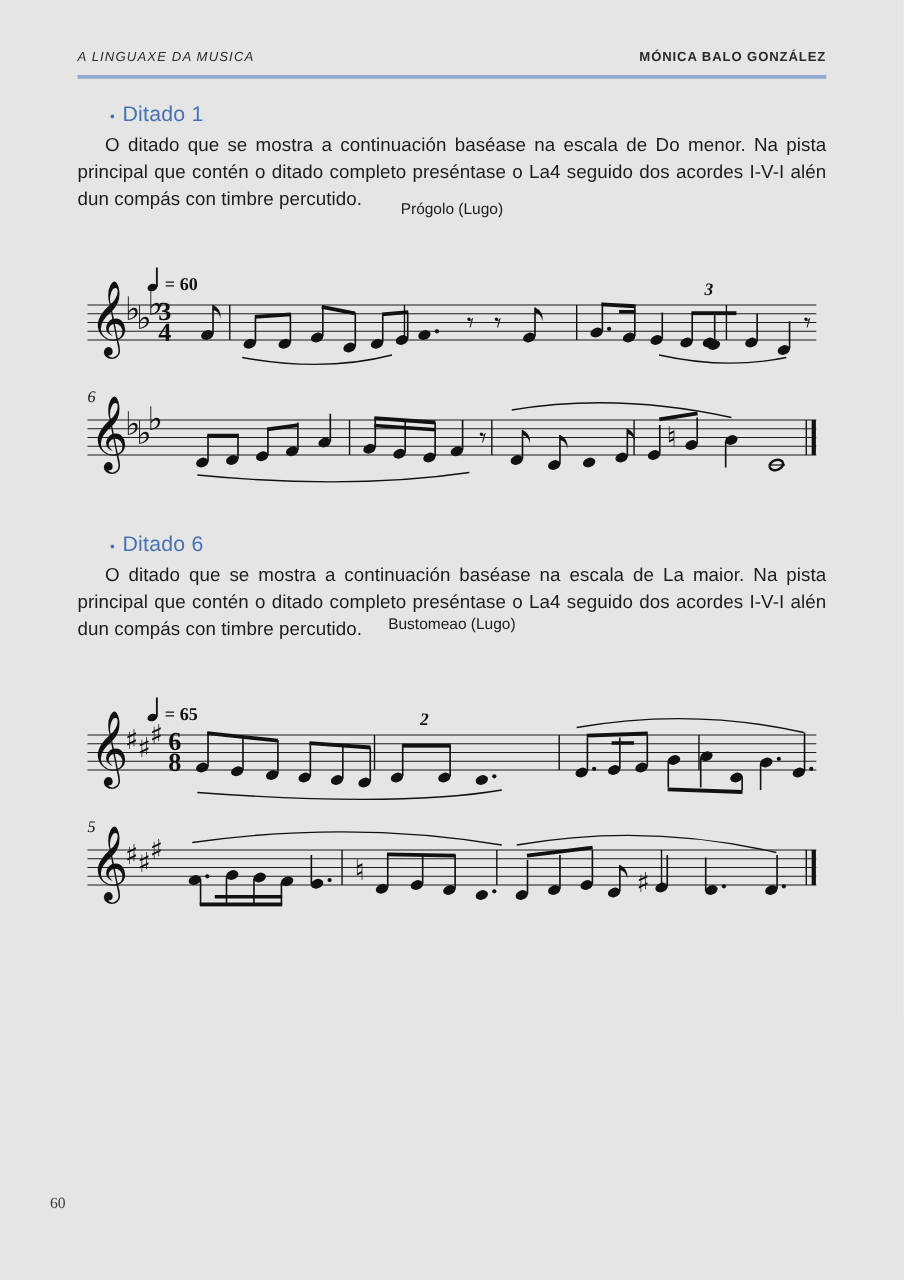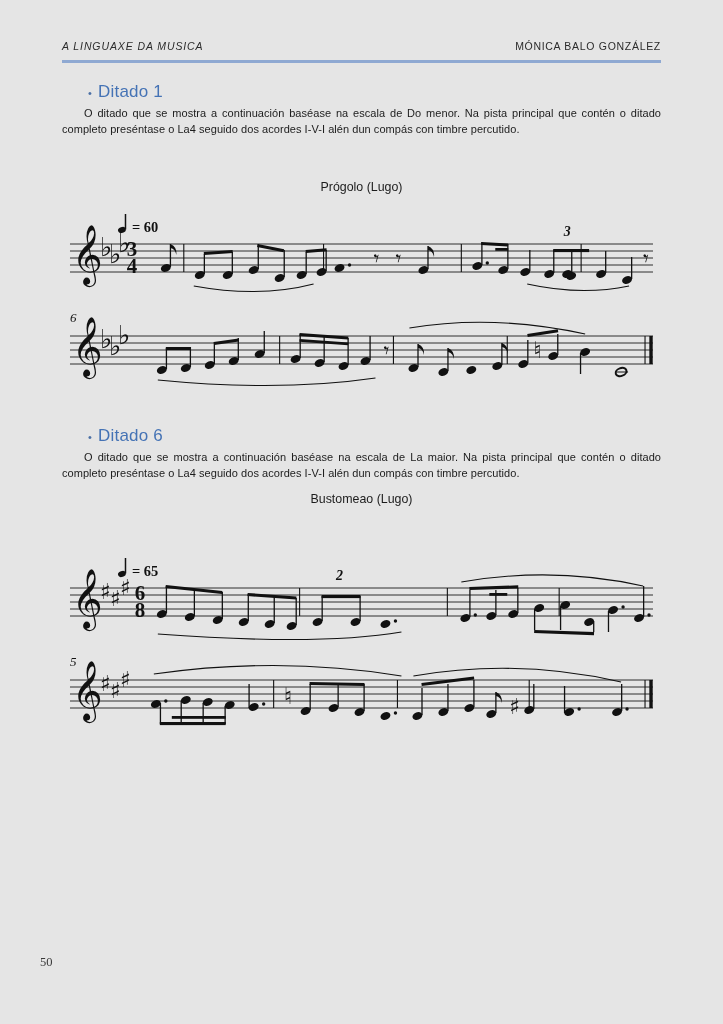--- a/index.html
+++ b/index.html
@@ -41,20 +41,21 @@
     white-space: nowrap;
   }
   .rh-right {
     position: absolute;
     right: 0;
     top: 0;
     font-size: 10.5px;
     letter-spacing: 0.7px;
     color: #2b2b2b;
     white-space: nowrap;
+    font-weight: bold;
   }
   .rh-rule {
     position: absolute;
     left: 0;
     right: 0;
     top: 20px;
     height: 3px;
     background: #8fa9d2;
   }
 
@@ -80,38 +81,38 @@
     flex: 0 0 auto;
   }
   .bullet-label {
     font-size: 17px;
     color: #4573b5;
     letter-spacing: 0.2px;
   }
 
   .para {
     margin: 0;
-    font-size: 11px;
+    font-size: 15px;
     line-height: 1.42;
     color: #1c1c1c;
     text-align: justify;
     text-indent: 22px;
     letter-spacing: 0.05px;
   }
 
   
   .score-title {
     position: absolute;
     left: 0;
     right: 0;
     text-align: center;
     font-size: 12.4px;
     color: #1c1c1c;
   }
-  .st1 { top: 180px; }
+  .st1 { top: 160px; }
   .st2 { top: 492px; }
 
   .score {
     position: absolute;
     left: 62px;
     right: 62px;
   }
   .score1 { top: 208px; }
   .score2 { top: 552px; }
 
@@ -545,15 +546,15 @@
         <path d="M352 32 Q456 14 560 38" stroke="#111" stroke-width="1.1" fill="none"></path>
 
         <g stroke="#111">
           <line x1="584" y1="36" x2="584" y2="64" stroke-width="1.1"></line>
           <line x1="590" y1="36" x2="590" y2="64" stroke-width="3.4"></line>
         </g>
       </svg>
     </div>
   </div>
 
-  <div class="folio">50</div>
+  <div class="folio">60</div>
 
 </div>
 
 </body></html>

